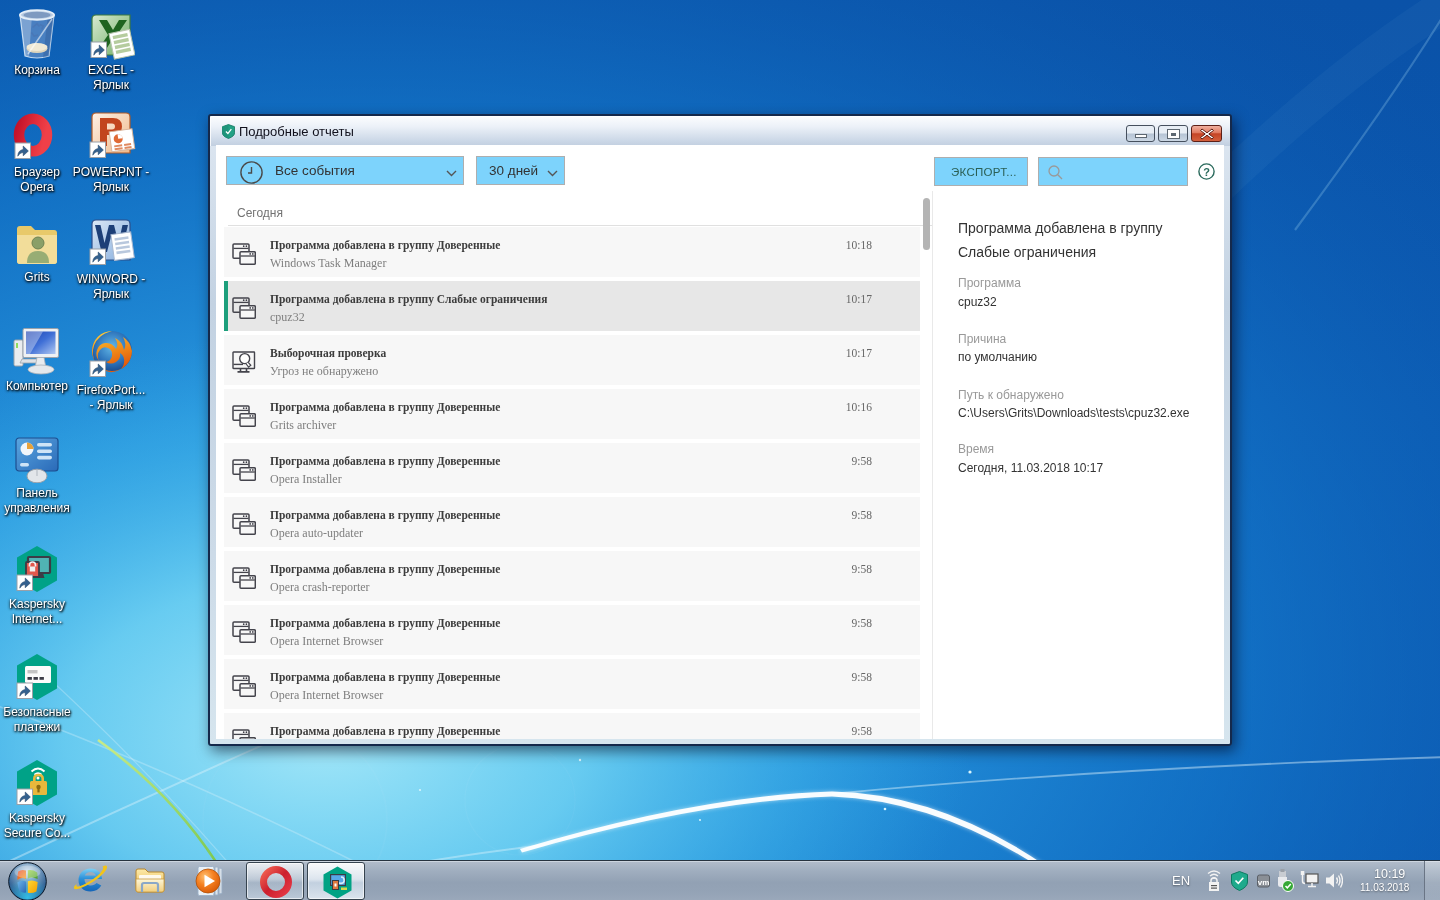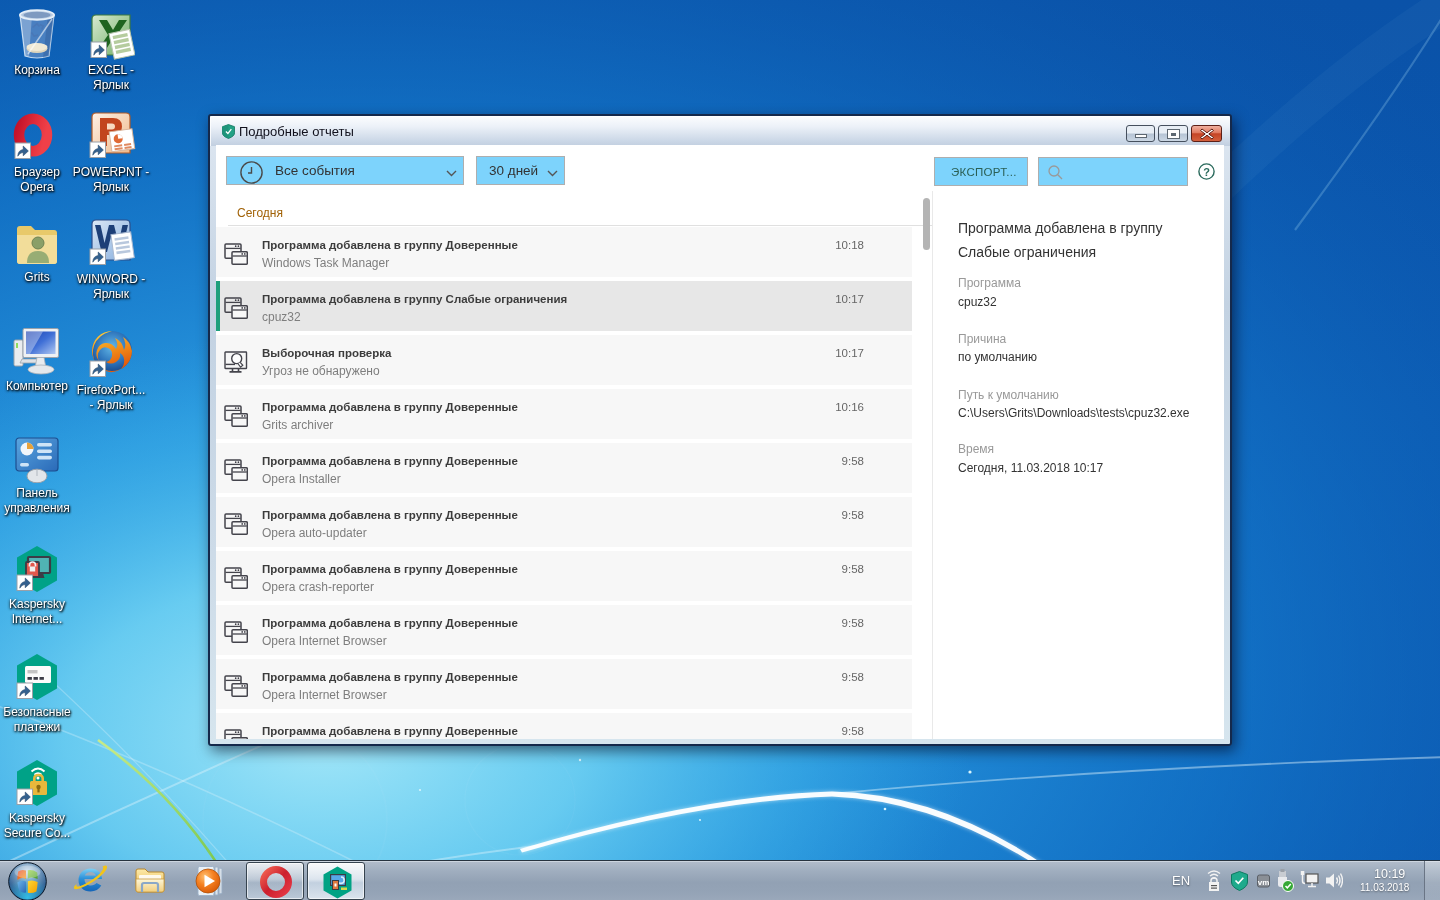--- a/index.html
+++ b/index.html
@@ -18,21 +18,21 @@
 #tbar{left:0;top:0;width:1020px;height:30px;border-radius:2px 2px 0 0;
   background:linear-gradient(#fcfdfe,#ecf1f8 35%,#cdd9e8 80%,#c2cfe0);box-shadow:inset 1px 1px 0 rgba(255,255,255,.8);padding-left:24px;}
 #tbar .ttl{left:29px;top:8px;font-size:13px;color:#10101c;position:absolute;}
 #frame{left:6px;top:29px;width:1008px;height:594px;background:#fff;overflow:hidden;}
 
 .cap{top:9px;height:17px;border:1px solid #46505e;border-radius:3px;
   background:linear-gradient(#e8eef5 48%,#b5c3d4 52%,#cbd7e4);}
 
 .drop{background:#7dd3fc;border:1px solid #aeaeae;}
 
-.row{left:0;width:696px;height:50px;background:#f7f7f7;}
+.row{left:8px;width:696px;height:50px;background:#f7f7f7;font-family:Liberation Serif, serif;}
 .row.sel{background:#e7e7e7;}
 .row .t1{position:absolute;left:46px;top:12px;font-size:11.5px;font-weight:bold;color:#3c3c3c;white-space:nowrap;}
 .row .t2{position:absolute;left:46px;top:29px;font-size:12px;color:#7e7e7e;white-space:nowrap;}
 .row .tm{position:absolute;right:48px;top:12px;font-size:11.5px;color:#666;}
 .row svg{position:absolute;left:8px;top:16px;}
 
 .rl{position:absolute;left:742px;font-size:12px;color:#999;}
 .rv{position:absolute;left:742px;font-size:12px;color:#333;}
 
 #tb{left:0;top:860px;width:1440px;height:40px;
@@ -376,21 +376,21 @@
         <svg style="position:absolute;left:8px;top:6px" width="17" height="17" viewBox="0 0 17 17">
           <circle cx="7" cy="7" r="5" fill="none" stroke="#999" stroke-width="1.3"></circle>
           <path d="M10.8,10.8 L15,15" stroke="#999" stroke-width="1.3"></path>
         </svg>
       </div>
       <svg style="position:absolute;left:982px;top:18px" width="17" height="17" viewBox="0 0 17 17">
         <circle cx="8.5" cy="8.5" r="7.6" fill="none" stroke="#2a6a5c" stroke-width="1.4"></circle>
         <text x="8.5" y="12.5" font-size="11" font-weight="bold" fill="#2a6a5c" text-anchor="middle" font-family="Liberation Sans">?</text>
       </svg>
 
-      <span style="position:absolute;left:21px;top:61px;font-size:12px;color:#a16207">Сегодня</span>
+      <span style="position:absolute;left:21px;top:61px;font-size:12px;color:#737373">Сегодня</span>
       <div style="position:absolute;left:12px;top:80px;width:704px;height:1px;background:#e0e0e0"></div>
 
       <svg width="0" height="0">
           <defs>
         <g id="wico" fill="none" stroke="#44444c" stroke-width="1.5">
           <rect x="1" y="1" width="16" height="14.3" rx="1"></rect>
           <path d="M1.5,5.4 L16.6,5.4" stroke-width="1.3"></path>
           <circle cx="11.7" cy="3.2" r=".85" fill="#3f3f48" stroke="none"></circle>
           <circle cx="14.4" cy="3.2" r=".85" fill="#3f3f48" stroke="none"></circle>
           <rect x="8" y="8.8" width="15.3" height="12.4" rx="1" fill="#f7f7f7"></rect>
@@ -489,21 +489,21 @@
       </div>
 
       <div style="position:absolute;left:716px;top:46px;width:1px;height:548px;background:#e9e9e9"></div>
       <div style="position:absolute;left:707px;top:53px;width:7px;height:52px;background:#b4b4b4;border-radius:3.5px"></div>
 
       <span class="rv" style="top:71px;font-size:14px;line-height:24px">Программа добавлена в группу<br>Слабые ограничения</span>
       <span class="rl" style="top:131px">Программа</span>
       <span class="rv" style="top:150px">cpuz32</span>
       <span class="rl" style="top:187px">Причина</span>
       <span class="rv" style="top:205px">по умолчанию</span>
-      <span class="rl" style="top:243px">Путь к умолчанию</span>
+      <span class="rl" style="top:243px">Путь к обнаружено</span>
       <span class="rv" style="top:261px">C:\Users\Grits\Downloads\tests\cpuz32.exe</span>
       <span class="rl" style="top:297px">Время</span>
       <span class="rv" style="top:316px">Сегодня, 11.03.2018 10:17</span>
     </div>
   </div>
   <div id="tb">
 
     <svg style="left:8px;top:1px" width="39" height="39" viewBox="0 0 39 39">
       <defs>
         <radialGradient id="orb" cx=".5" cy=".25" r=".9">

